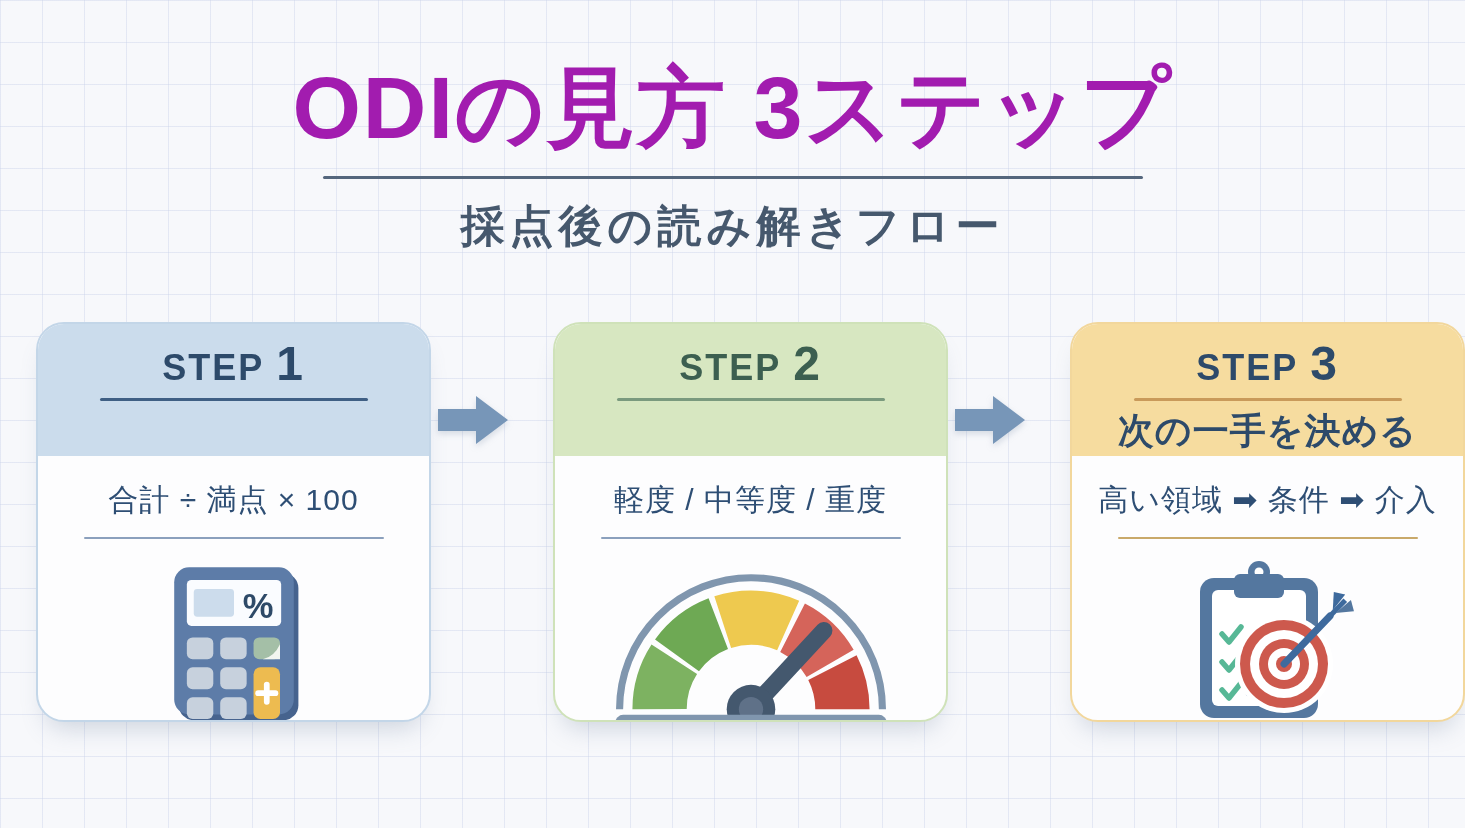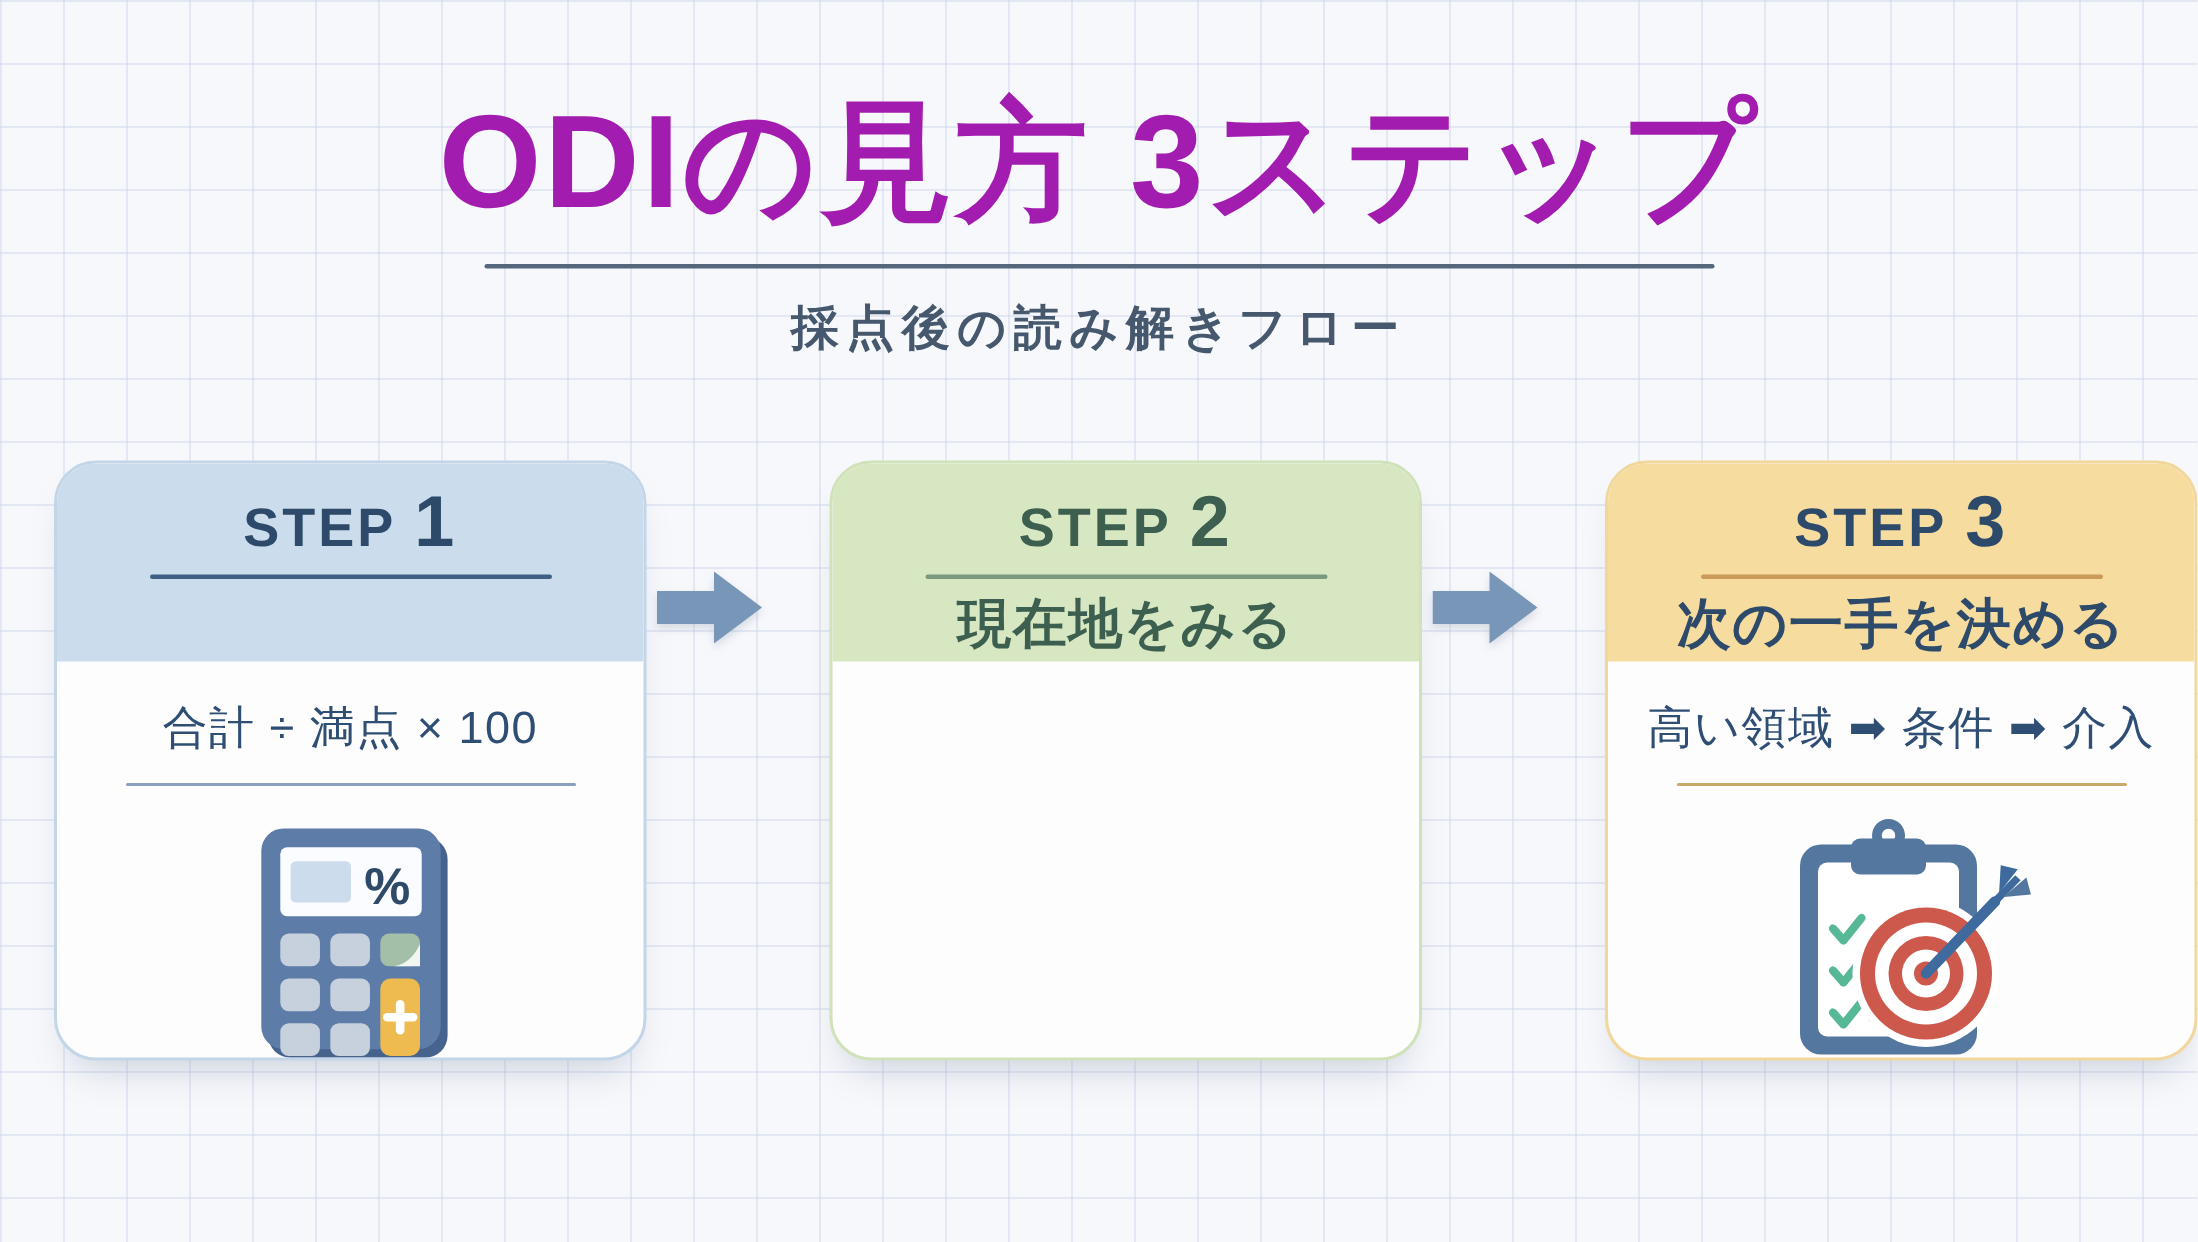--- a/index.html
+++ b/index.html
@@ -19,21 +19,21 @@
   .hdr { padding-top:62px; text-align:center; }
   .title {
     font-size:88px; font-weight:800; color:#a21caf;
     letter-spacing:2px; line-height:1.05;
   }
   .title-underline {
     width:820px; height:3px; background:#55677d;
     margin:22px auto 0; border-radius:2px;
   }
   .subtitle {
-    margin-top:18px; font-size:32px; font-weight:600;
+    margin-top:18px; font-size:44px; font-weight:600;
     color:#46586d; letter-spacing:5px;
   }
 
   
   .steps-row {
     margin-top:66px;
     display:flex; justify-content:center; align-items:flex-start;
   }
   .card {
     width:395px; height:400px; background:#fdfdfe;
@@ -129,21 +129,38 @@
       </svg>
     </div>
 
     <section class="card c2">
       <div class="card-header">
         <div class="step-label">
           <span>STEP</span>
           <span class="step-num">2</span>
         </div>
         <div class="header-divider"></div>
-        <div class="step-headline">現在地をみる</div>
+      </div>
+      <div class="card-body">
+        <div class="step-detail">軽度 / 中等度 / 重度</div>
+        <div class="body-divider"></div>
+        <div class="icon-wrap">
+          <svg width="300" height="186" viewBox="0 0 210 130">
+            <path d="M13 112 A92 92 0 0 1 197 112" fill="none" stroke="#8096ae" stroke-width="5"></path>
+            <path d="M41 112 A64 64 0 0 1 51.3 77.1" fill="none" stroke="#7db261" stroke-width="38"></path>
+            <path d="M53.2 74.4 A64 64 0 0 1 82.1 52.2" fill="none" stroke="#6ea954" stroke-width="38"></path>
+            <path d="M85.2 51.1 A64 64 0 0 1 131.0 53.5" fill="none" stroke="#eec94f" stroke-width="38"></path>
+            <path d="M134.1 55.0 A64 64 0 0 1 160.4 80.0" fill="none" stroke="#d5645a" stroke-width="38"></path>
+            <path d="M162.0 82.9 A64 64 0 0 1 169 112" fill="none" stroke="#c74b3f" stroke-width="38"></path>
+            <line x1="105" y1="112" x2="156" y2="57" stroke="#44586e" stroke-width="12" stroke-linecap="round"></line>
+            <circle cx="105" cy="112" r="17" fill="#44586e"></circle>
+            <circle cx="105" cy="112" r="8.5" fill="#5f7188"></circle>
+            <rect x="10" y="116" width="190" height="11" rx="5.5" fill="#8096ae"></rect>
+          </svg>
+        </div>
       </div>
     </section>
 
     <div class="arrow-slot">
       <svg width="72" height="56" viewBox="0 0 72 56">
         <polygon points="0,17 38,17 38,4 70,28 38,52 38,39 0,39" fill="#7796b8"></polygon>
       </svg>
     </div>
 
     <section class="card c3">

